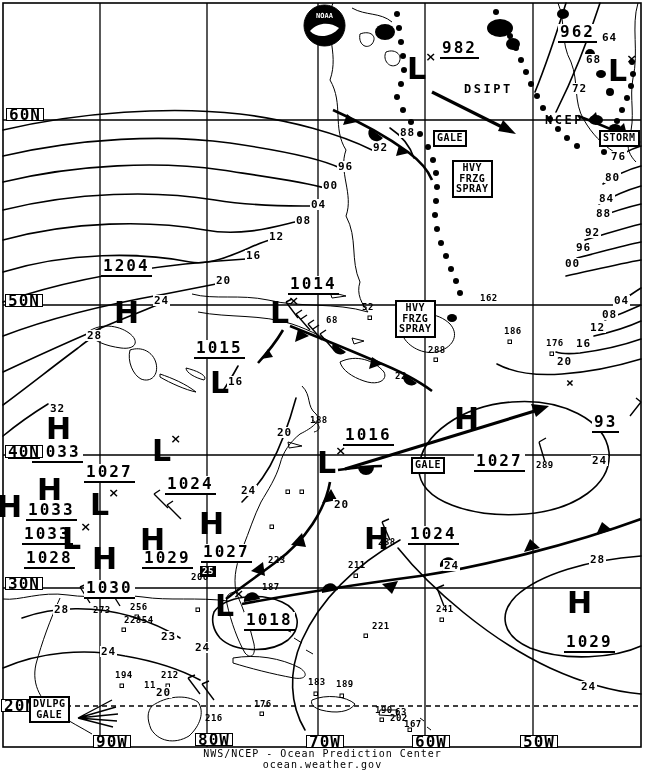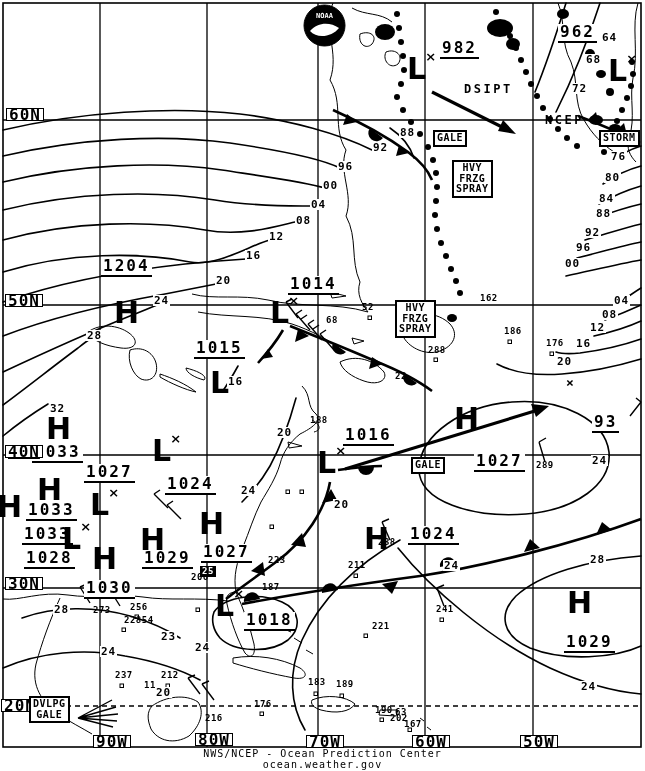--- a/index.html
+++ b/index.html
@@ -379,21 +379,21 @@
       <div class="stn" style="left: 536px; top: 461px;">289</div>
       <div class="stn" style="left: 268px; top: 512px; margin-top: 44px;">223</div>
       <div class="stn" style="left: 348px; top: 561px;">211</div>
       <div class="stn" style="left: 378px; top: 538px;">238</div>
       <div class="stn" style="left: 436px; top: 605px;">241</div>
       <div class="stn" style="left: 372px; top: 622px;">221</div>
       <div class="stn" style="left: 191px; top: 573px;">206</div>
       <div class="stn" style="left: 130px; top: 603px;">256</div>
       <div class="stn" style="left: 93px; top: 606px;">273</div>
       <div class="stn" style="left: 124px; top: 616px;">22854</div>
-      <div class="stn" style="left: 115px; top: 671px;">237</div>
+      <div class="stn" style="left: 115px; top: 671px;">194</div>
       <div class="stn" style="left: 161px; top: 671px;">212</div>
       <div class="stn" style="left: 144px; top: 681px;">11</div>
       <div class="stn" style="left: 254px; top: 700px;">176</div>
       <div class="stn" style="left: 308px; top: 678px;">183</div>
       <div class="stn" style="left: 336px; top: 680px;">189</div>
       <div class="stn" style="left: 205px; top: 714px;">216</div>
       <div class="stn" style="left: 375px; top: 706px;">190</div>
       <div class="stn" style="left: 395px; top: 708px;">63</div>
       <div class="stn" style="left: 390px; top: 714px;">202</div>
       <div class="stn" style="left: 404px; top: 720px;">167</div>

